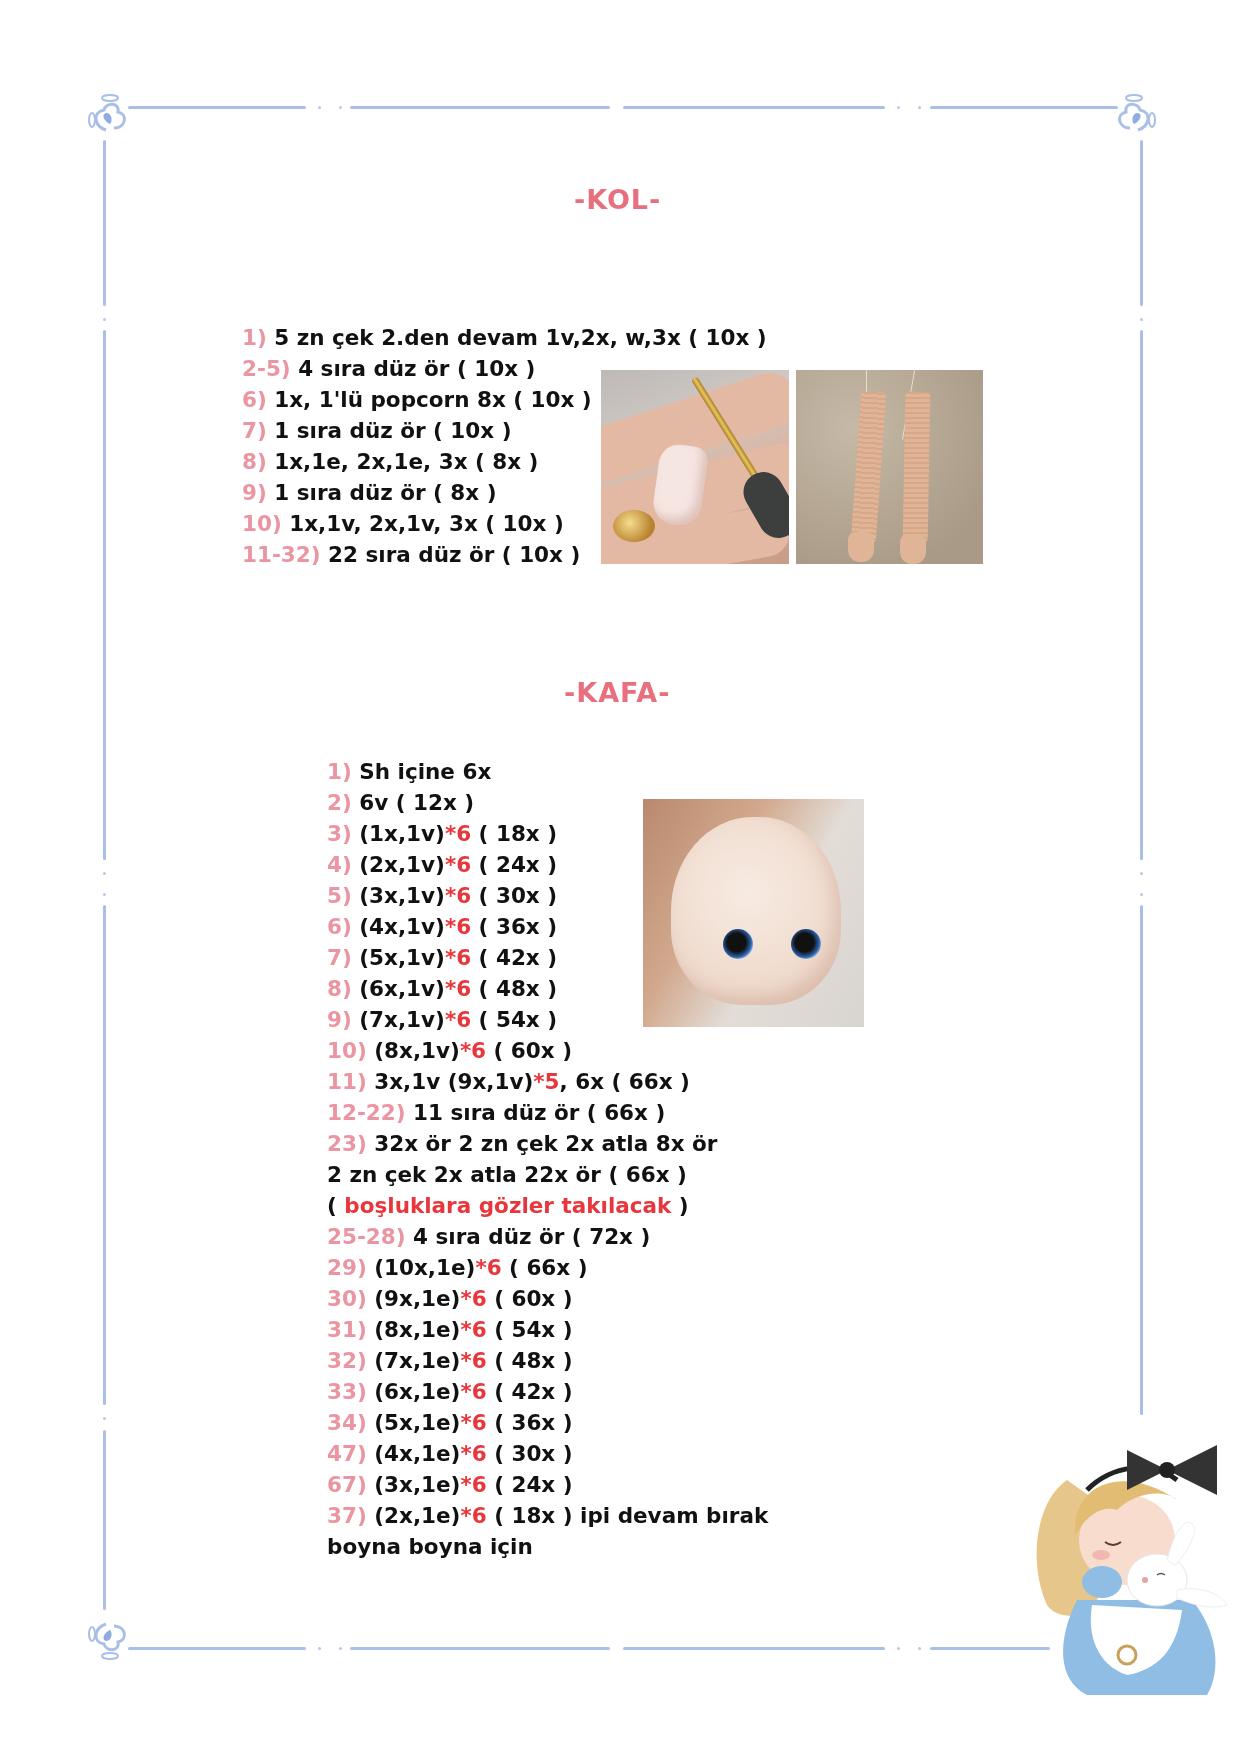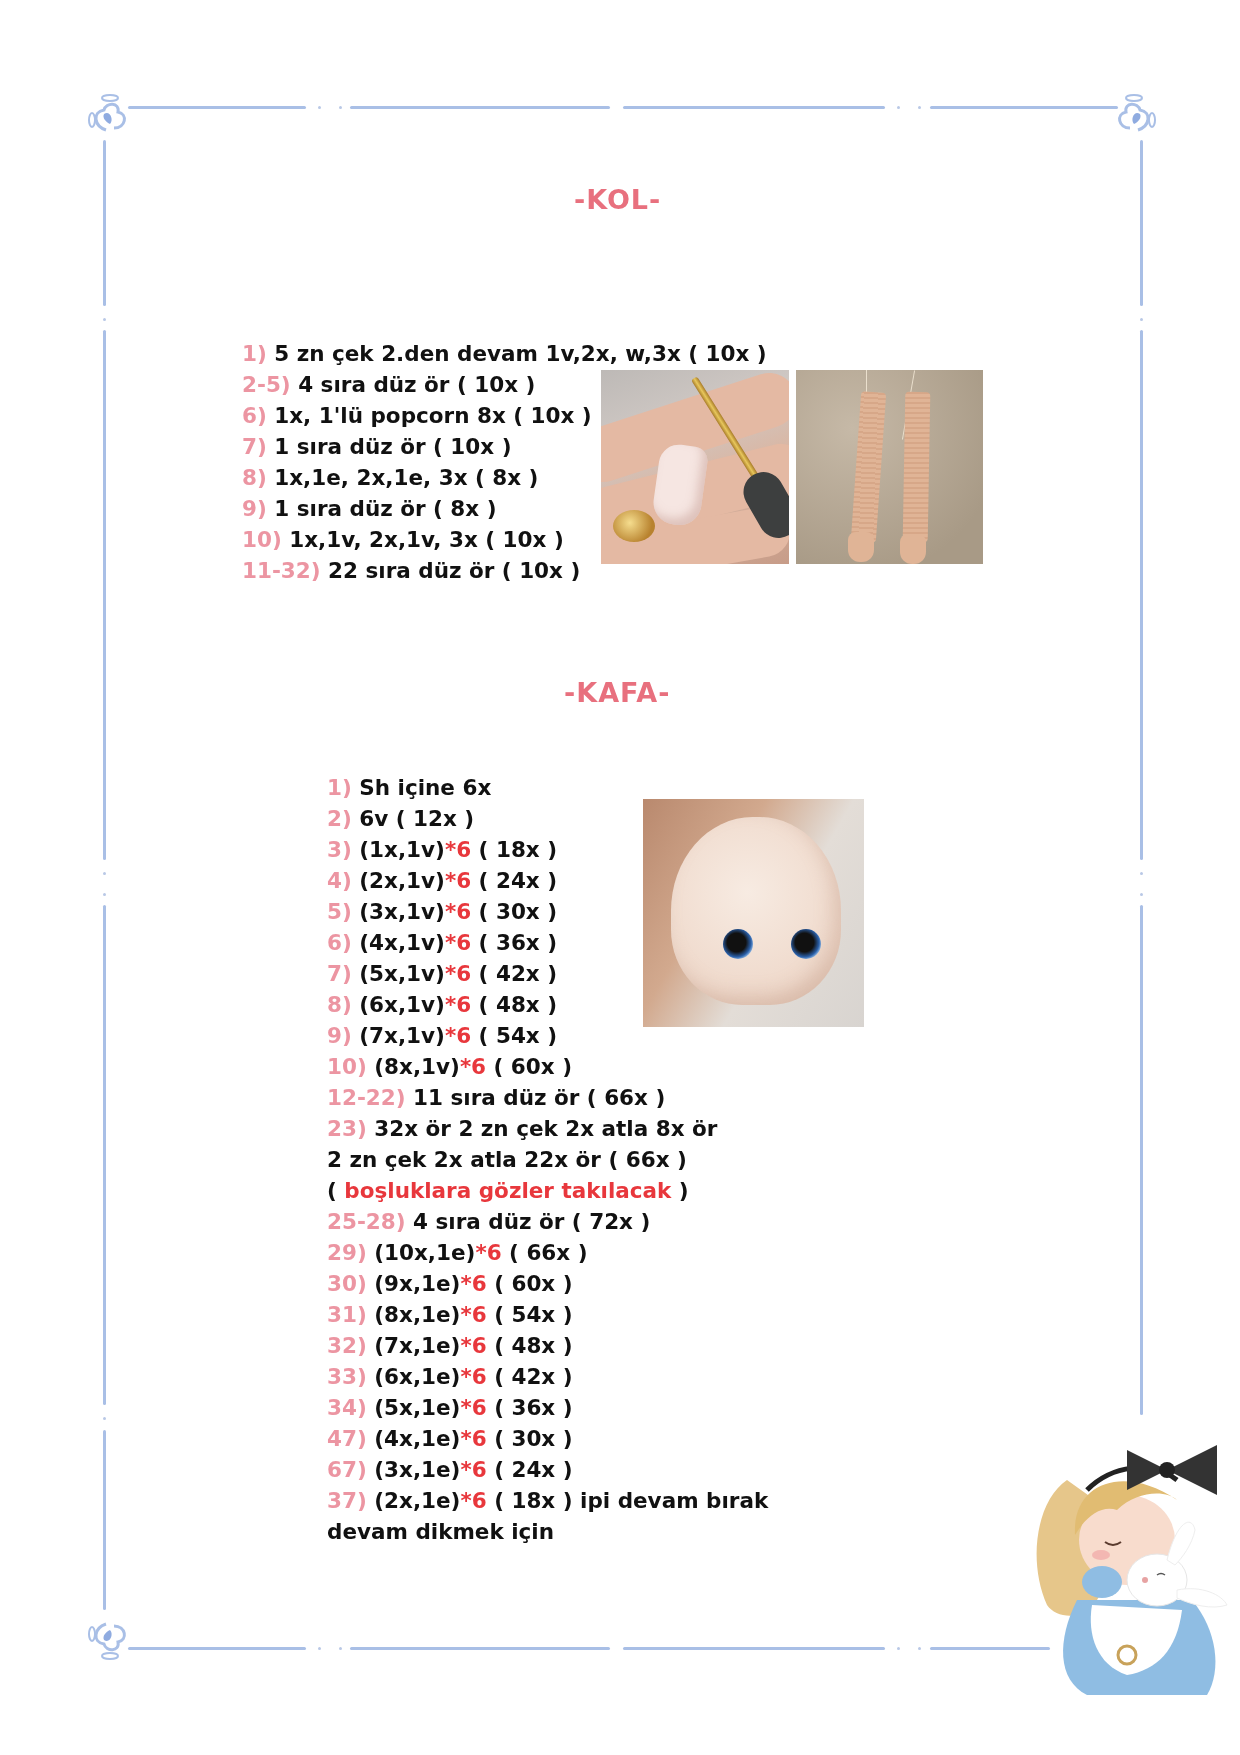--- a/index.html
+++ b/index.html
@@ -9,21 +9,21 @@
   
   .hline { position:absolute; height:3px; background:#a9bfe6; border-radius:2px; }
   .vline { position:absolute; width:3px; background:#a9bfe6; border-radius:2px; }
   .dot { position:absolute; width:3px; height:3px; background:#b9c8e6; border-radius:50%; }
   .corner { position:absolute; width:56px; height:60px; }
 
   .title { position:absolute; font-weight:bold; font-size:27px; color:#e8707e;
            letter-spacing:1px; }
 
   .steps { position:absolute; font-weight:bold; font-size:21.5px; color:#111;
-           line-height:31px; white-space:nowrap;margin-top:16px; }
+           line-height:31px; white-space:nowrap; }
   .steps .row { height:31px; }
   .num { color:#ec95a2; }
   .red { color:#e8373c; }
 
   .photo { position:absolute; overflow:hidden; }
 
   
   #photo-hook { left:601px; top:370px; width:188px; height:194px;
     background:linear-gradient(160deg,#bdb9b6 0%,#cfc8c4 30%,#d9b7a5 55%,#c79c88 100%); }
   #photo-hook .finger { position:absolute; border-radius:60px; background:#e4b9a3; }
@@ -158,35 +158,36 @@
   <div class="row"><span class="num">1)</span> <span>Sh içine 6x</span></div>
   <div class="row"><span class="num">2)</span> <span>6v ( 12x )</span></div>
   <div class="row"><span class="num">3)</span> <span>(1x,1v)</span><span class="red">*6</span><span> ( 18x )</span></div>
   <div class="row"><span class="num">4)</span> <span>(2x,1v)</span><span class="red">*6</span><span> ( 24x )</span></div>
   <div class="row"><span class="num">5)</span> <span>(3x,1v)</span><span class="red">*6</span><span> ( 30x )</span></div>
   <div class="row"><span class="num">6)</span> <span>(4x,1v)</span><span class="red">*6</span><span> ( 36x )</span></div>
   <div class="row"><span class="num">7)</span> <span>(5x,1v)</span><span class="red">*6</span><span> ( 42x )</span></div>
   <div class="row"><span class="num">8)</span> <span>(6x,1v)</span><span class="red">*6</span><span> ( 48x )</span></div>
   <div class="row"><span class="num">9)</span> <span>(7x,1v)</span><span class="red">*6</span><span> ( 54x )</span></div>
   <div class="row"><span class="num">10)</span> <span>(8x,1v)</span><span class="red">*6</span><span> ( 60x )</span></div>
+  <div class="row"><span class="num">11)</span> <span>3x,1v (9x,1v)</span><span class="red">*5</span><span>, 6x ( 66x )</span></div>
   <div class="row"><span class="num">12-22)</span> <span>11 sıra düz ör ( 66x )</span></div>
   <div class="row"><span class="num">23)</span> <span>32x ör 2 zn çek 2x atla 8x ör</span></div>
   <div class="row"><span>2 zn çek 2x atla 22x ör ( 66x )</span></div>
   <div class="row"><span>( </span><span class="red">boşluklara gözler takılacak</span><span> )</span></div>
   <div class="row"><span class="num">25-28)</span> <span>4 sıra düz ör ( 72x )</span></div>
   <div class="row"><span class="num">29)</span> <span>(10x,1e)</span><span class="red">*6</span><span> ( 66x )</span></div>
   <div class="row"><span class="num">30)</span> <span>(9x,1e)</span><span class="red">*6</span><span> ( 60x )</span></div>
   <div class="row"><span class="num">31)</span> <span>(8x,1e)</span><span class="red">*6</span><span> ( 54x )</span></div>
   <div class="row"><span class="num">32)</span> <span>(7x,1e)</span><span class="red">*6</span><span> ( 48x )</span></div>
   <div class="row"><span class="num">33)</span> <span>(6x,1e)</span><span class="red">*6</span><span> ( 42x )</span></div>
   <div class="row"><span class="num">34)</span> <span>(5x,1e)</span><span class="red">*6</span><span> ( 36x )</span></div>
   <div class="row"><span class="num">47)</span> <span>(4x,1e)</span><span class="red">*6</span><span> ( 30x )</span></div>
   <div class="row"><span class="num">67)</span> <span>(3x,1e)</span><span class="red">*6</span><span> ( 24x )</span></div>
   <div class="row"><span class="num">37)</span> <span>(2x,1e)</span><span class="red">*6</span><span> ( 18x ) ipi devam bırak</span></div>
-  <div class="row"><span>devam dikmek için</span></div>
+  <div class="row"><span>boyna boyna için</span></div>
 </div>
 
 <div class="photo" id="photo-head" title="Crochet doll head with safety eyes">
   <div class="headball"></div>
   <div class="eye" style="left:80px;top:130px;"></div>
   <div class="eye" style="left:148px;top:130px;"></div>
 </div>
 
 <svg id="illustration" viewBox="0 0 213 280" aria-label="girl-hugging-white-rabbit-illustration">
 

